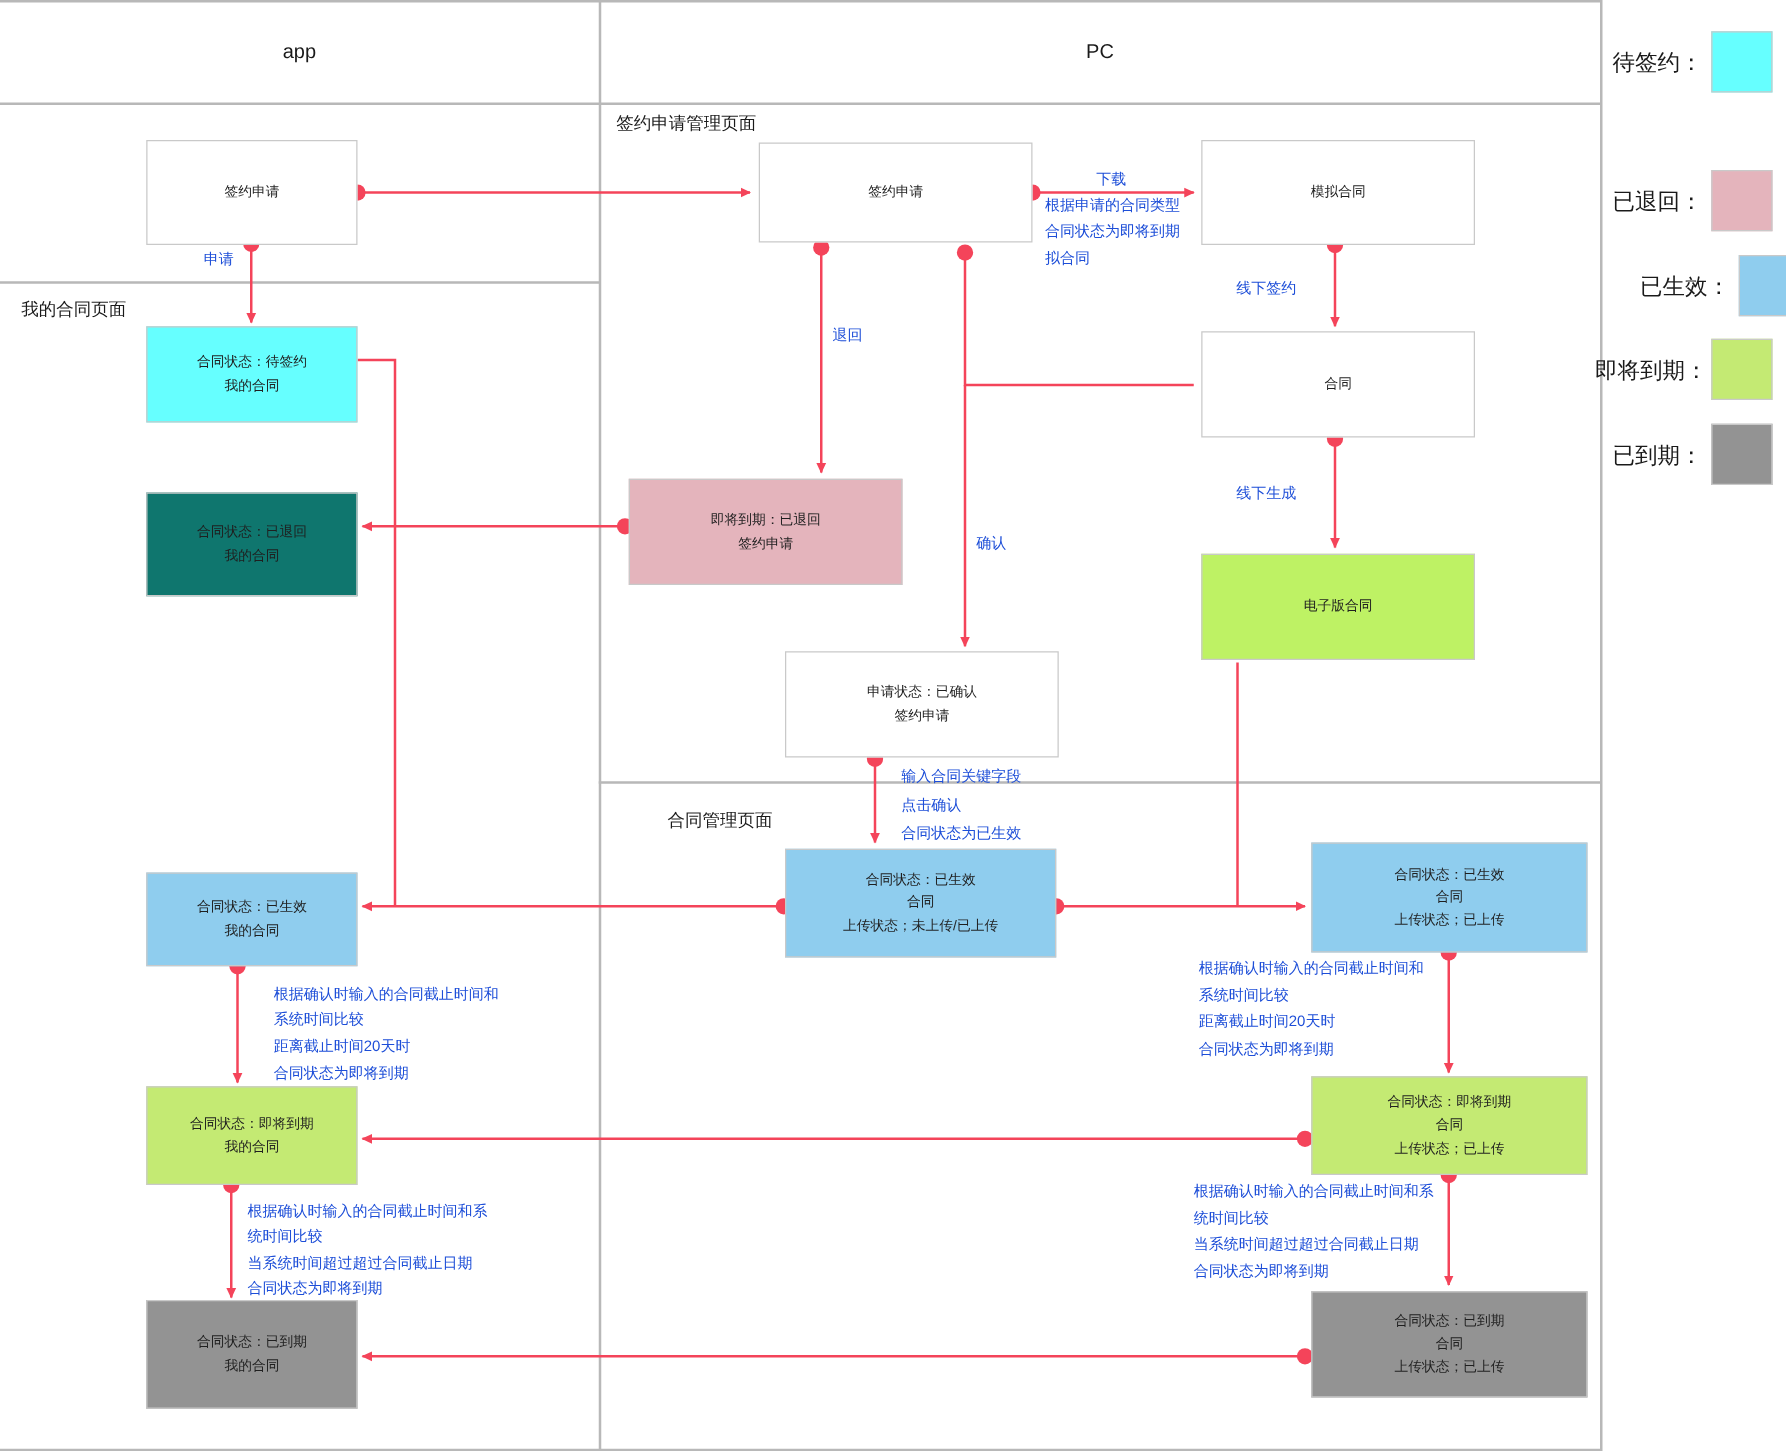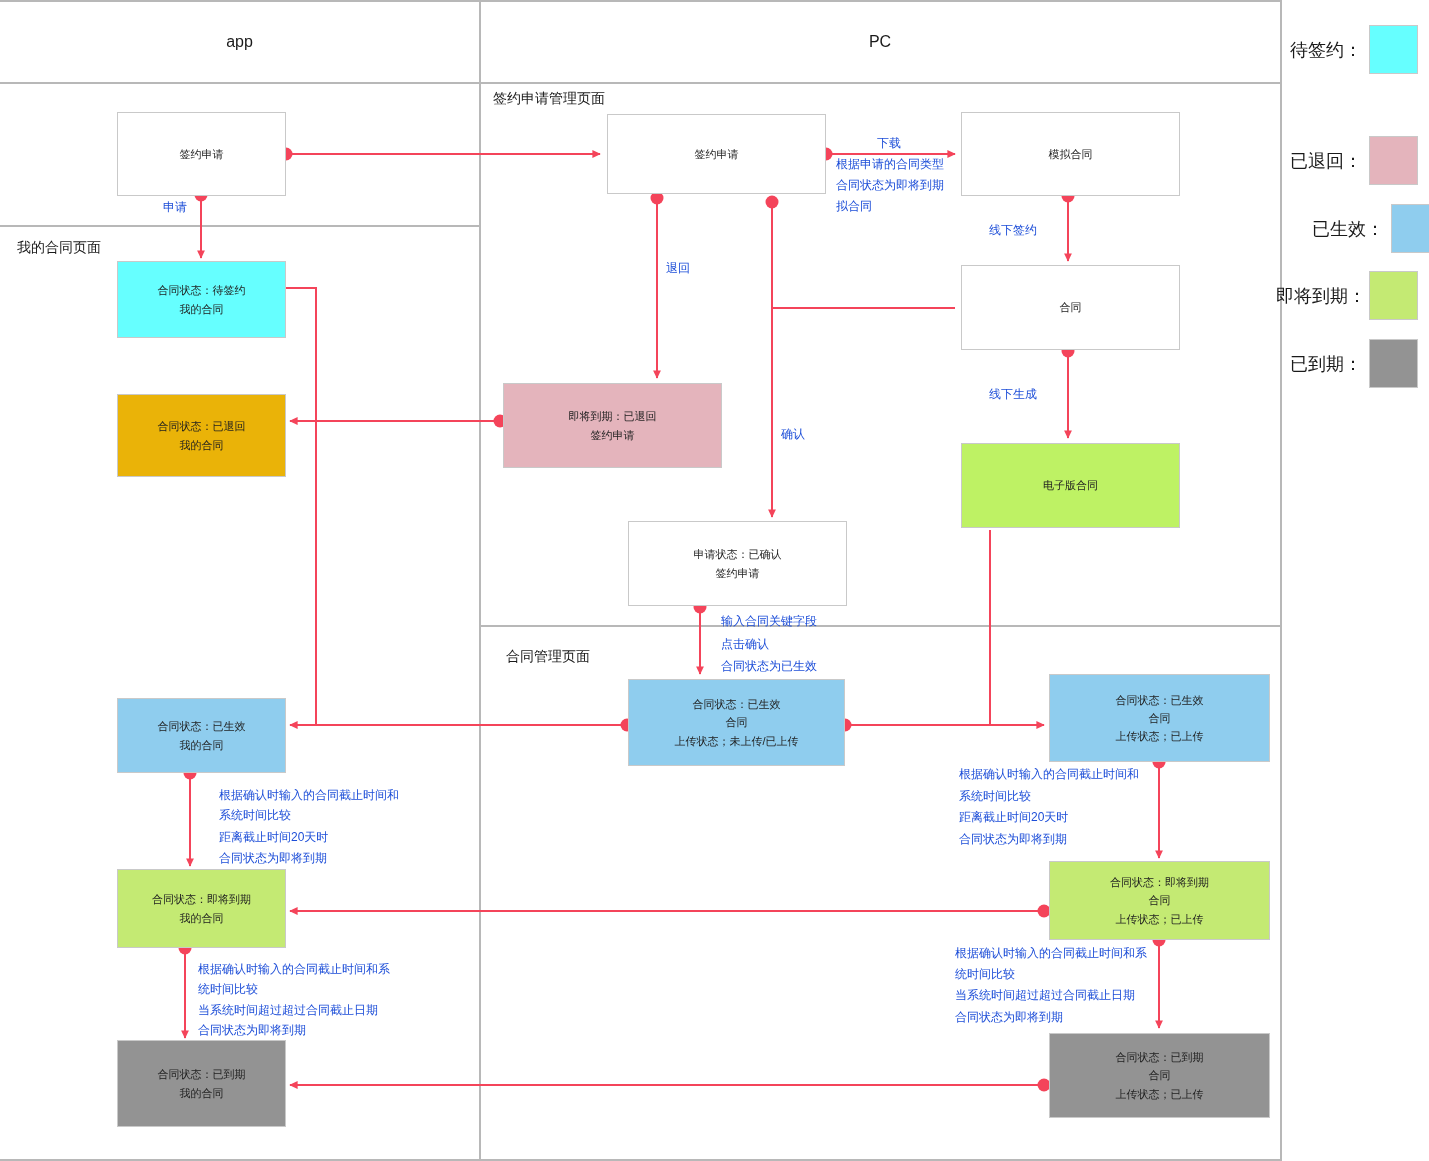--- a/index.html
+++ b/index.html
@@ -33,21 +33,21 @@
   <div class="lane-line" style="left:0;top:82px;width:1281px;height:1.5px;"></div>
   <div class="lane-line" style="left:0;top:225px;width:480px;height:1.5px;"></div>
   <div class="lane-line" style="left:479px;top:625px;width:802px;height:1.5px;"></div>
   <div class="lane-line" style="left:0;top:1159px;width:1281px;height:1.5px;"></div>
 
   <div class="col-title" style="left:480px;top:33px;width:800px;">PC</div>
   <div class="col-title" style="left:0;top:33px;width:479px;">app</div>
 
   <div class="lane-title" style="left:17px;top:239px;">我的合同页面</div>
   <div class="lane-title" style="left:493px;top:90px;">签约申请管理页面</div>
-  <div class="lane-title" style="left:506px;top:648px;">合同管理页面</div>
+  <div class="lane-title" style="left:534px;top:648px;">合同管理页面</div>
 
   <svg id="wires" viewBox="0 0 1429 1161">
     <defs>
       <marker id="ah" markerWidth="9" markerHeight="9" refX="7.6" refY="4.5" orient="auto" markerUnits="userSpaceOnUse">
         <path d="M0,0.6 L8.4,4.5 L0,8.4 z" fill="#f4445a"></path>
       </marker>
     </defs>
     <g stroke="#f4445a" stroke-width="2" fill="none">
 
       <path d="M286,154 L600,154" marker-end="url(#ah)"></path>
@@ -113,21 +113,21 @@
 
   <div class="node" style="left:117px;top:112px;width:169px;height:84px;background:#ffffff;">
     <span>签约申请</span>
   </div>
 
   <div class="node" style="left:117px;top:261px;width:169px;height:77px;background:#66ffff;">
     <span>合同状态：待签约</span>
     <span>我的合同</span>
   </div>
 
-  <div class="node" style="left:117px;top:394px;width:169px;height:83px;background:#eab308;">
+  <div class="node" style="left:117px;top:394px;width:169px;height:83px;background:#0f766e;">
     <span>合同状态：已退回</span>
     <span>我的合同</span>
   </div>
 
   <div class="node" style="left:117px;top:698px;width:169px;height:75px;background:#8fcdee;">
     <span>合同状态：已生效</span>
     <span>我的合同</span>
   </div>
 
   <div class="node" style="left:117px;top:869px;width:169px;height:79px;background:#c4ea73;">

